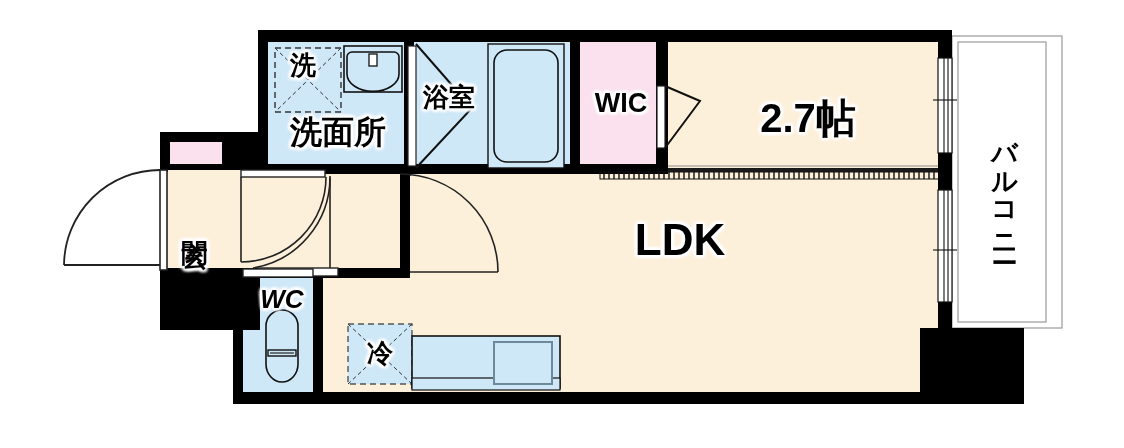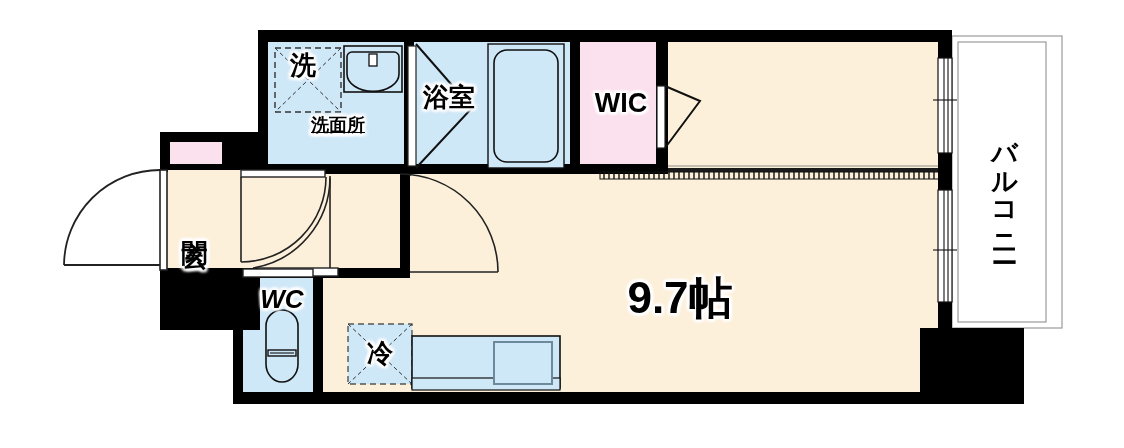--- a/index.html
+++ b/index.html
@@ -232,30 +232,31 @@
     <rect x="657" y="86" width="8" height="62" fill="#fff" stroke="#222" stroke-width="1.2"></rect>
     <path d="M665 86 L 700 101 L 665 148" fill="none" stroke="#111" stroke-width="2"></path>
   </g>
 
   <line x1="668" y1="166" x2="938" y2="166" stroke="#8a8a8a" stroke-width="1"></line>
 
 </svg>
 
 <div class="lbl" style="left:285px;top:52px;width:36px;font-size:26px;">洗</div>
 
-<div class="lbl" style="left:274px;top:116px;width:128px;font-size:18px;text-decoration:underline;">洗面所</div>
+<div class="lbl" style="left:274px;top:116px;width:128px;font-size:32px;">洗面所</div>
 
 <div class="lbl" style="left:416px;top:84px;width:66px;font-size:26px;">浴室</div>
 
 <div class="lbl" style="left:585px;top:90px;width:72px;font-size:27px;letter-spacing:0px;">WIC</div>
 
 
-
-
-<div class="lbl" style="left:600px;top:276px;width:160px;font-size:44px;">9.7帖</div>
+<div class="lbl" style="left:738px;top:98px;width:140px;font-size:40px;">2.7帖</div>
+
+<div class="lbl" style="left:600px;top:218px;width:160px;font-size:44px;">LDK</div>
+
 
 <div class="lbl" style="left:175px;top:186px;width:34px;font-size:26px;line-height:1.12;writing-mode:vertical-rl;text-orientation:upright;height:70px;">玄関</div>
 
 <div class="lbl" style="left:256px;top:286px;width:52px;font-size:26px;font-style:italic;">WC</div>
 
 <div class="lbl" style="left:362px;top:340px;width:36px;font-size:26px;">冷</div>
 
 <div class="lbl" style="left:988px;top:112px;width:30px;font-size:26px;writing-mode:vertical-rl;text-orientation:upright;height:150px;letter-spacing:2px;">バルコニー</div>
 
 </div>

